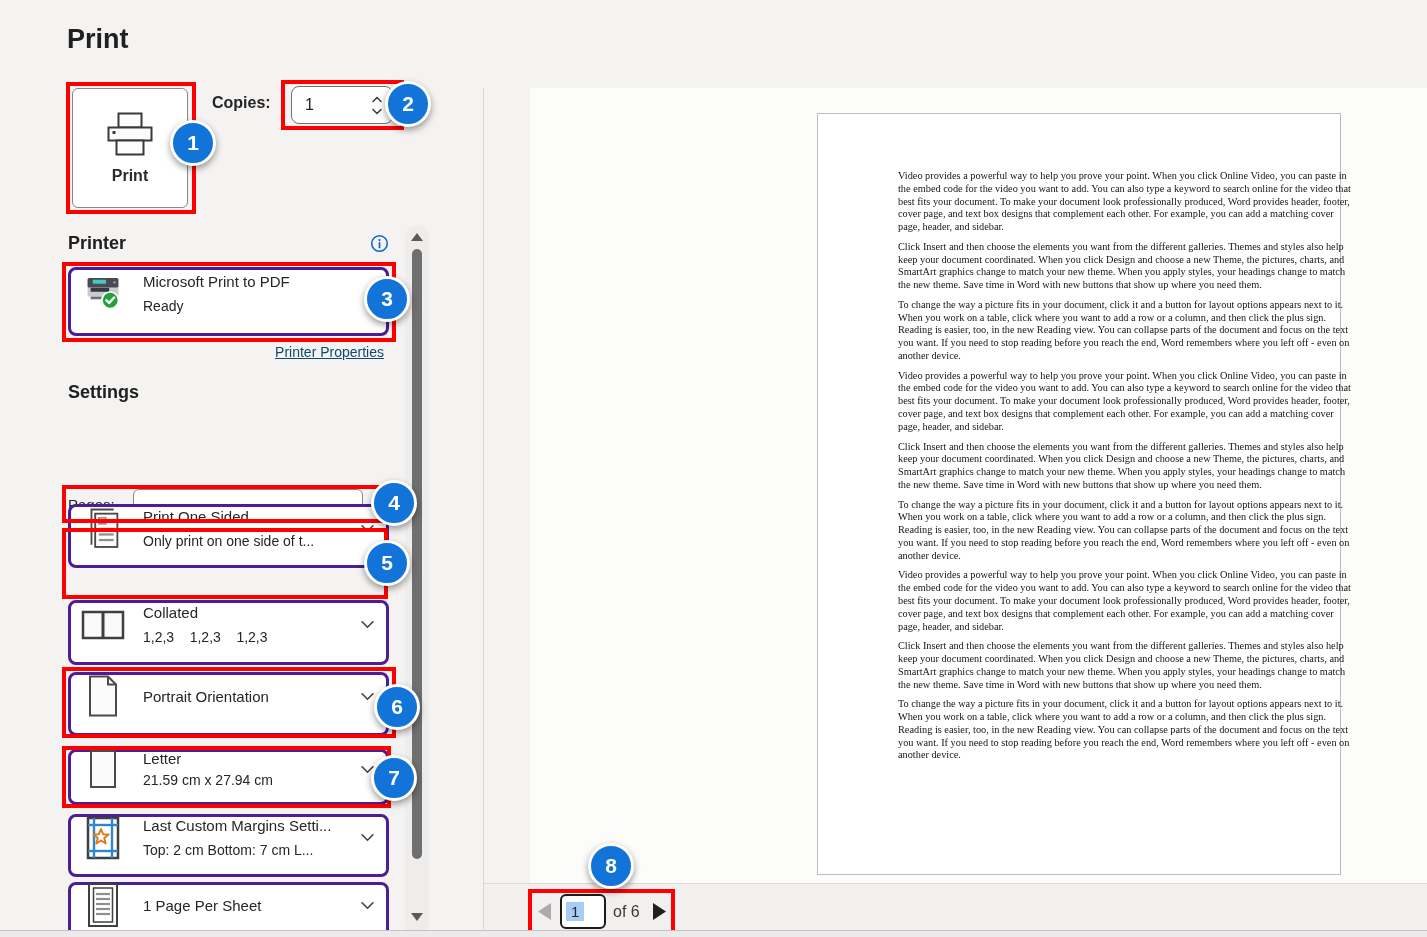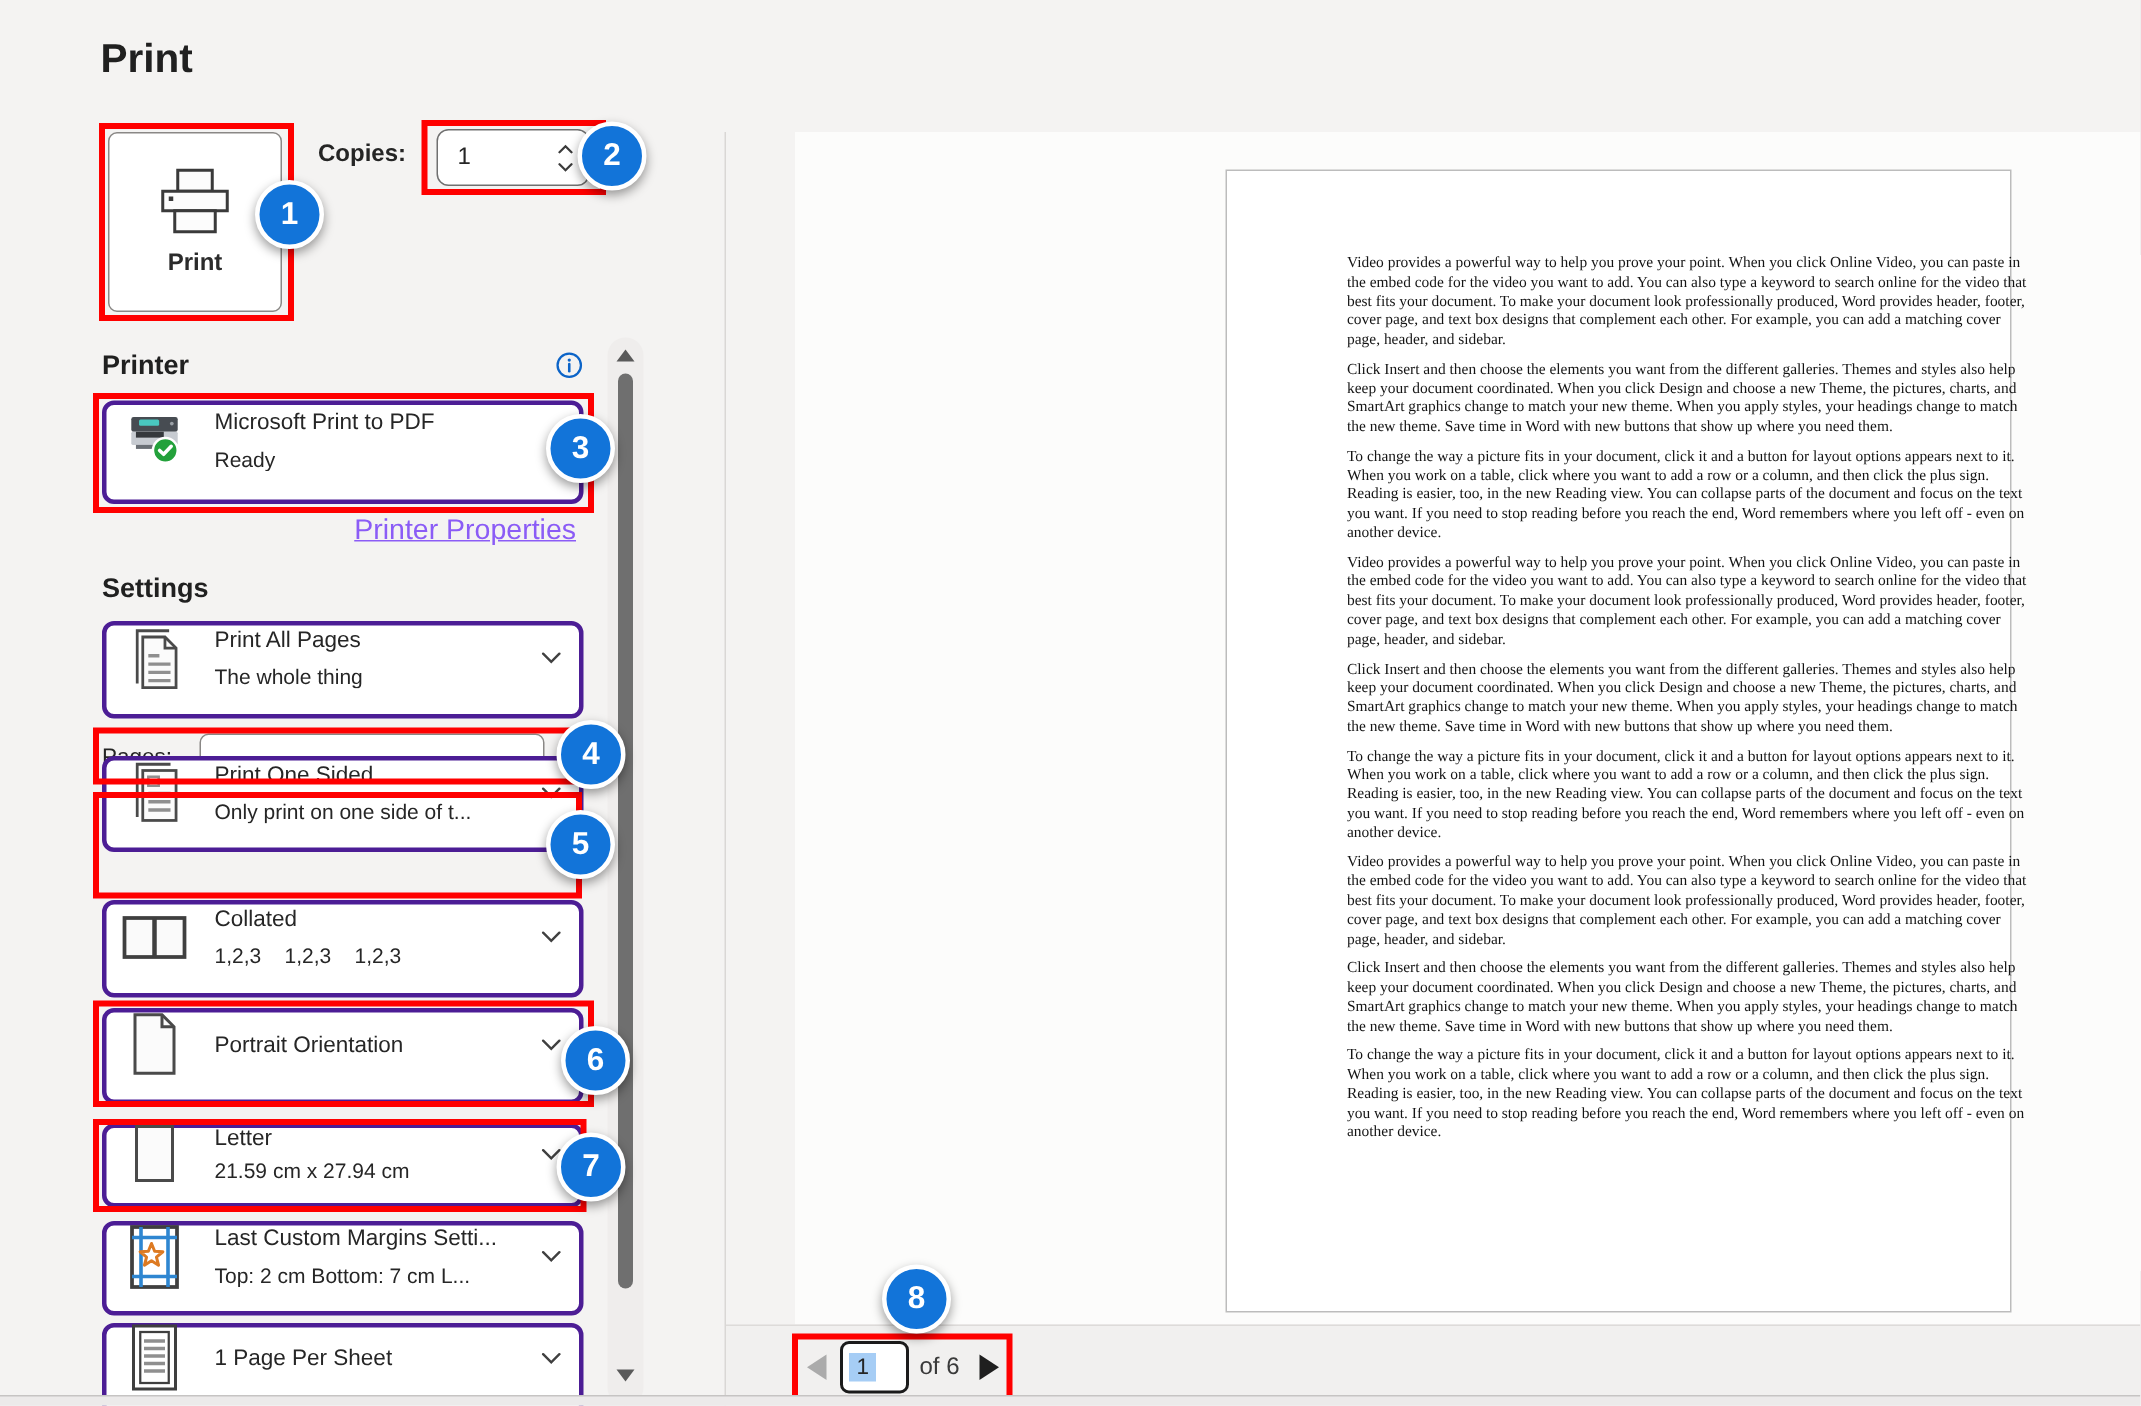--- a/index.html
+++ b/index.html
@@ -40,21 +40,21 @@
   .opt-row{
     position:absolute;left:68px;width:321px;background:#fff;border:3px solid #4c1d95;border-radius:8px;
     display:flex;align-items:center;box-sizing:border-box;padding:0 12px 16px 10px;cursor:pointer;z-index:5;
   }
   .opt-icon{width:44px;display:flex;justify-content:center;align-items:center;margin-right:18px;flex:none;}
   .opt-text{flex:1;min-width:0;}
   .opt-title{font-size:15px;color:#262626;white-space:nowrap;overflow:hidden;}
   .opt-sub{font-size:14px;color:#262626;margin-top:8px;white-space:pre;overflow:hidden;}
   .chev{flex:none;margin-left:6px;}
 
-  .link{font-size:19px;color:#8b5cf6;text-decoration:underline;cursor:pointer;}
+  .link{font-size:14px;color:#0c4a6e;text-decoration:underline;cursor:pointer;}
 
   .pages-input{
     position:absolute;left:133px;top:489px;width:230px;height:31px;background:#fff;
     border:1px solid #8a8886;border-radius:6px;box-sizing:border-box;font-size:14px;padding:0 8px;z-index:5;
   }
 
   
   .scroll-track{position:absolute;left:405px;top:225px;width:24px;height:712px;background:#efedec;border-radius:12px;z-index:10;}
   .scroll-thumb{position:absolute;left:7px;top:24px;width:10px;height:610px;background:#6f6f6f;border-radius:5px;}
   .scroll-arrow{position:absolute;left:5px;width:14px;height:10px;}
@@ -145,40 +145,20 @@
     </span>
   </div>
   <div class="callout" style="left:364px;top:276px">3</div>
 
   <div class="abs" style="left:180px;top:343px;width:204px;text-align:right">
     <span class="link">Printer Properties</span>
   </div>
 
   <div class="abs sec-head" style="left:68px;top:382px">Settings</div>
 
-  <div class="opt-row" style="top:414px;height:65px">
-    <span class="opt-icon">
-      <svg width="37" height="44" viewBox="0 0 40 46">
-        <path d="M7 41 V3 H30" fill="none" stroke="#4a4a4a" stroke-width="2"></path>
-        <path d="M11 7.5 H27 L35 15.5 V44 H11 Z" fill="#fbfbfb" stroke="#4a4a4a" stroke-width="2"></path>
-        <path d="M27 7.5 V15.5 H35" fill="none" stroke="#4a4a4a" stroke-width="2"></path>
-        <line x1="15" y1="21" x2="23" y2="21" stroke="#8f8f8f" stroke-width="2.4"></line>
-        <line x1="15" y1="27" x2="31" y2="27" stroke="#8f8f8f" stroke-width="2.4"></line>
-        <line x1="15" y1="33" x2="31" y2="33" stroke="#8f8f8f" stroke-width="2.4"></line>
-        <line x1="15" y1="39" x2="31" y2="39" stroke="#8f8f8f" stroke-width="2.4"></line>
-      </svg>
-    </span>
-    <span class="opt-text">
-      <div class="opt-title">Print All Pages</div>
-      <div class="opt-sub">The whole thing</div>
-    </span>
-    <svg class="chev" width="13" height="9" viewBox="0 0 12 8">
-        <path d="M1 1.5 L6 6.5 L11 1.5" stroke="#404040" stroke-width="1.5" fill="none" stroke-linecap="round"></path>
-      </svg>
-  </div>
 
   <div class="redbox" style="left:62px;top:485px;width:331px;height:38px"></div>
   <span class="abs" style="left:68px;top:496px;font-size:15px">Pages:</span>
   <input class="pages-input" type="text" value="" style="">
   <svg class="abs" style="left:371px;top:495px;z-index:6" width="18" height="18" viewBox="0 0 20 20">
     <circle cx="10" cy="10" r="8.2" fill="none" stroke="#0c64c8" stroke-width="1.6"></circle>
     <circle cx="10" cy="6.4" r="1.15" fill="#0c64c8"></circle>
     <line x1="10" y1="9.2" x2="10" y2="14.2" stroke="#0c64c8" stroke-width="1.8" stroke-linecap="round"></line>
   </svg>
   <div class="callout" style="left:371px;top:480px">4</div>

